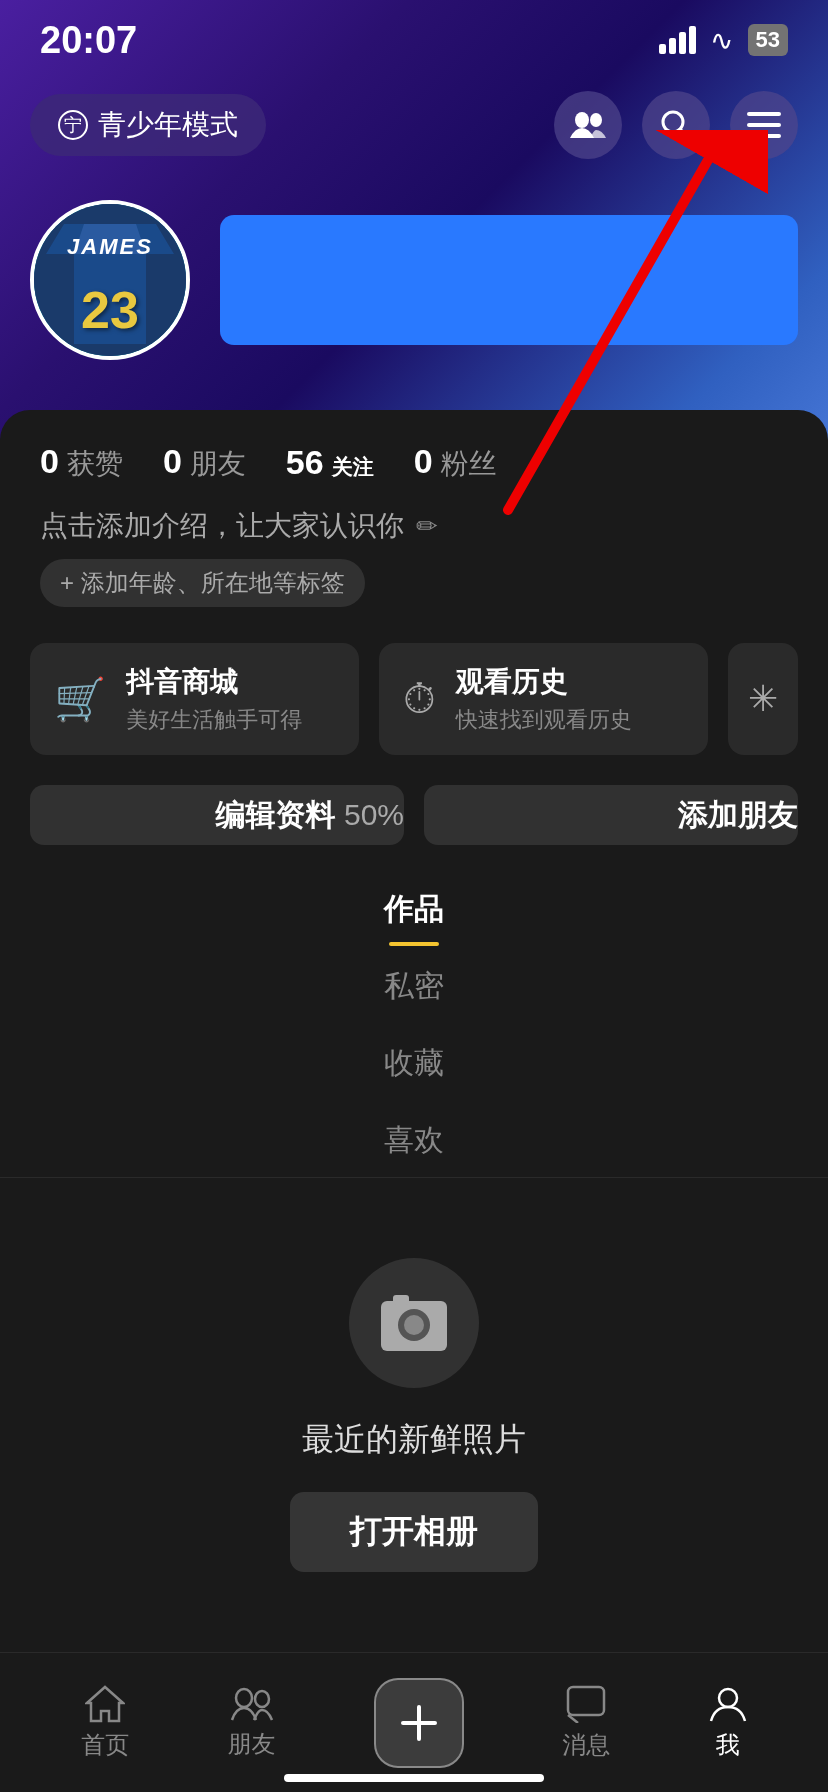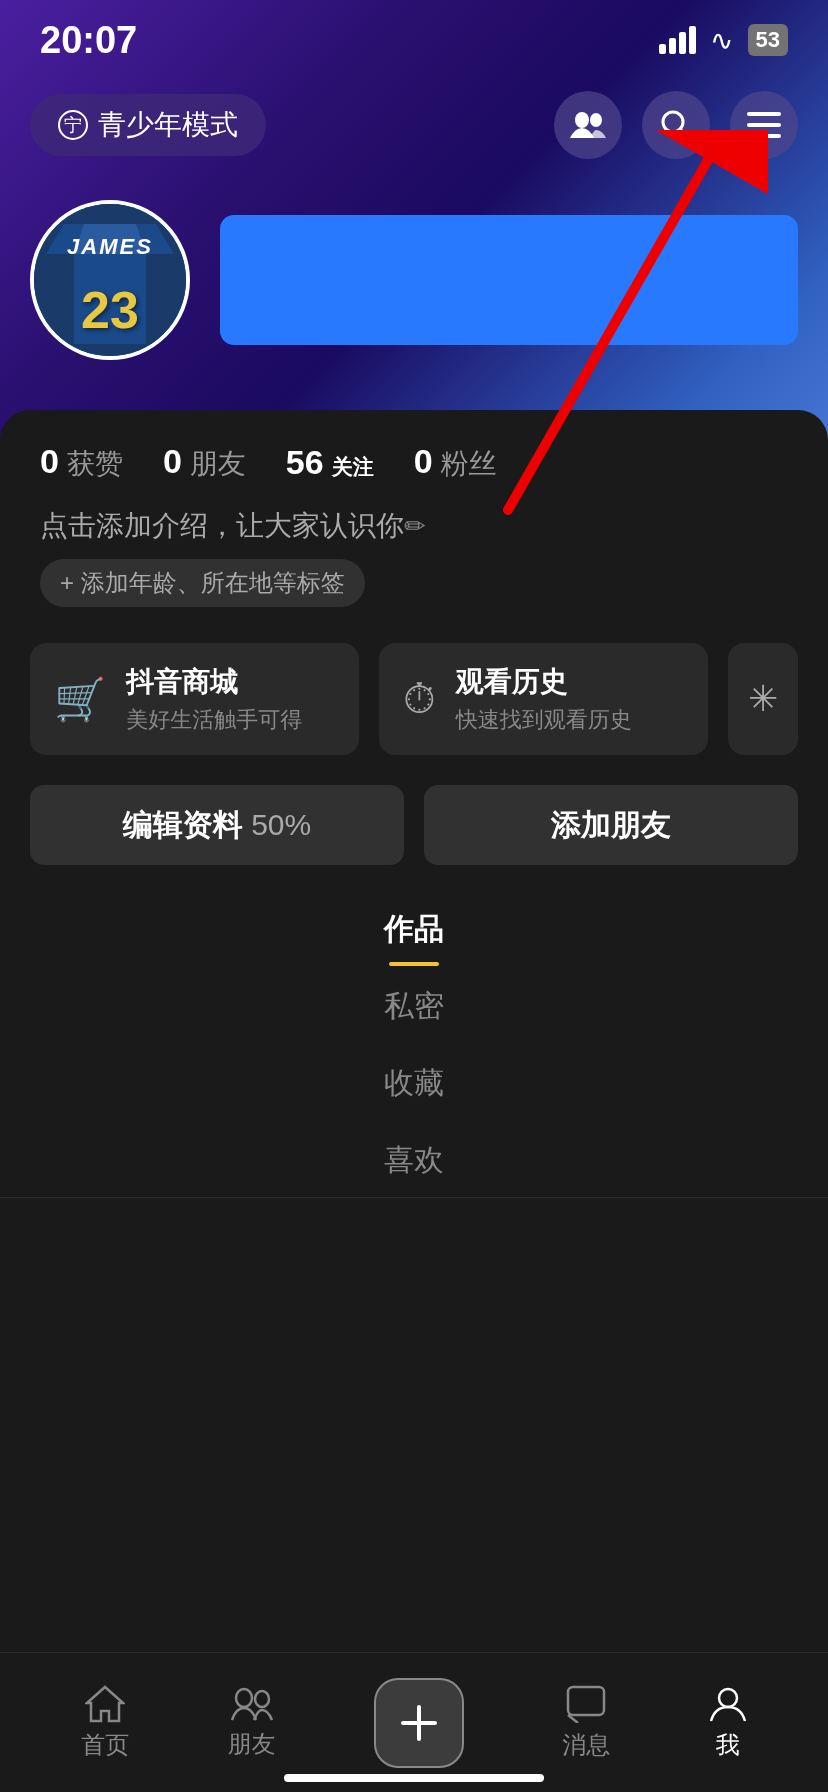--- a/index.html
+++ b/index.html
@@ -222,21 +222,21 @@
 
     
     .bio-section {
       padding: 8px 40px 16px;
     }
     .bio-text {
       font-size: 28px;
       color: #aaa;
       display: flex;
       align-items: center;
-      gap: 0;
+      gap: 12px;
     }
     .edit-icon {
       font-size: 26px;
       color: #888;
     }
     .tags-row {
       display: flex;
       margin-top: 14px;
       gap: 16px;
     }
@@ -304,29 +304,29 @@
     
     .action-btns {
       display: flex;
       padding: 10px 30px 24px;
       gap: 20px;
     }
     .action-btn {
       flex: 1;
       background: rgba(255,255,255,0.1);
       border-radius: 14px;
-      height: 80px;
+      height: 60px;
       border: none;
       color: #fff;
       font-size: 30px;
       font-weight: 600;
       cursor: pointer;
       display: flex;
       align-items: center;
-      justify-content: center;
+      justify-content: flex-end;
     }
     .action-btn .progress {
       color: #aaa;
       font-weight: 400;
     }
 
     
     .tabs-row {
       display: flex;
       border-bottom: 1px solid #2a2a2a;
@@ -591,20 +591,34 @@
       <span>私密</span>
     </div>
     <div class="tab-item">
       <span>收藏</span>
     </div>
     <div class="tab-item">
       <span>喜欢</span>
     </div>
   </div>
 
+  <div class="empty-state">
+    <div class="empty-icon-circle">
+      <svg width="70" height="60" viewBox="0 0 70 60">
+        <rect x="2" y="8" width="66" height="50" rx="6" fill="#aaa"></rect>
+        <circle cx="35" cy="32" r="16" fill="#1a1a1a" opacity="0.6"></circle>
+        <circle cx="35" cy="32" r="10" fill="#888"></circle>
+        <rect x="14" y="2" width="16" height="10" rx="3" fill="#aaa"></rect>
+      </svg>
+    </div>
+    <span class="empty-title">最近的新鲜照片</span>
+    <button class="open-album-btn">
+      <span>打开相册</span>
+    </button>
+  </div>
 
 </div>
 
 <div class="bottom-nav">
   <div class="nav-item">
     <svg width="40" height="38" viewBox="0 0 40 38">
       <polygon points="20,2 38,18 34,18 34,36 24,36 24,26 16,26 16,36 6,36 6,18 2,18" fill="none" stroke="#888" stroke-width="2.5"></polygon>
     </svg>
     <span class="nav-label">首页</span>
   </div>

